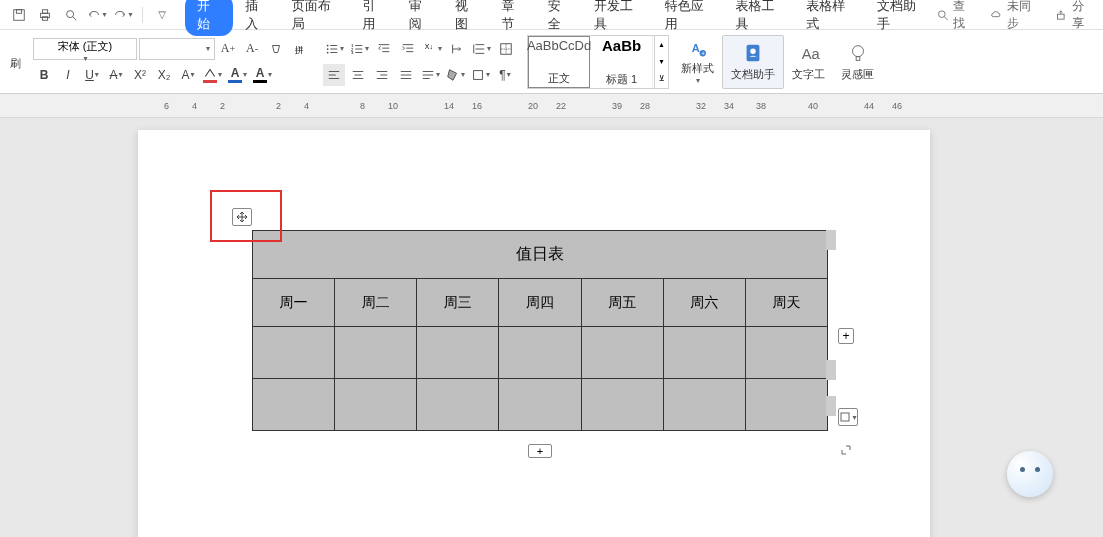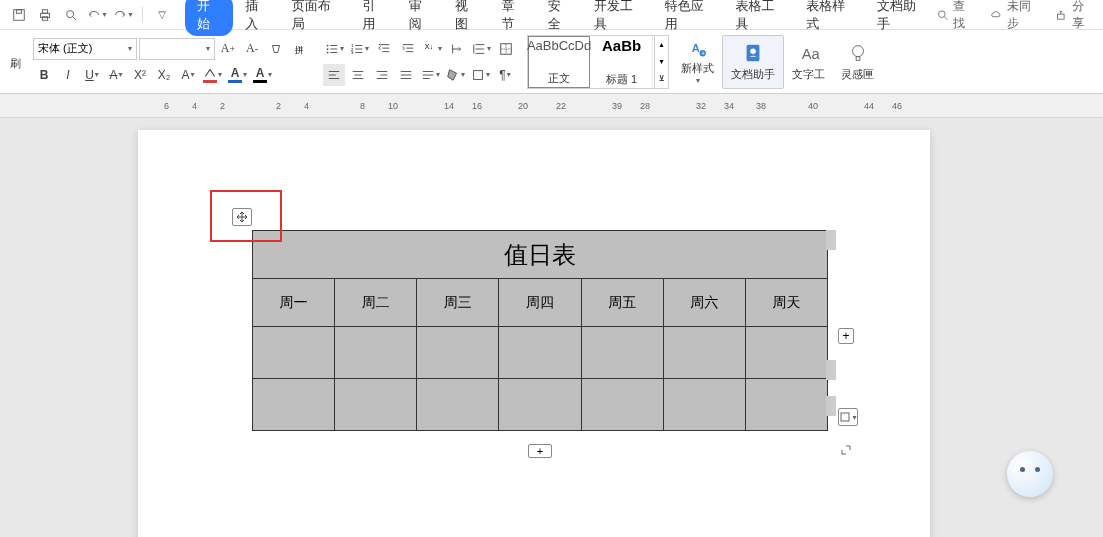--- a/index.html
+++ b/index.html
@@ -100,20 +100,21 @@
     .font-name {
       width: 104px;
       height: 22px;
       border: 1px solid #ccc;
       padding: 0 4px;
       font-size: 11px;
       display: flex;
       align-items: center;
       justify-content: space-between;
       background: #fff;
+      flex-direction: column;
     }
     .font-size {
       width: 76px;
       height: 22px;
       border: 1px solid #ccc;
       padding: 0 4px;
       font-size: 11px;
       display: flex;
       align-items: center;
       justify-content: space-between;
@@ -239,21 +240,21 @@
       border-collapse: collapse;
       width: 576px;
     }
     .doc-table td {
       border: 1px solid #333;
       background: #bfbfbf;
       text-align: center;
       font-size: 14px;
       color: #000;
     }
-    .doc-table .title-row td { height: 48px; font-size: 24px; font-family: serif; margin-left: 43px; }
+    .doc-table .title-row td { height: 48px; font-size: 16px; font-family: serif; margin-left: 43px; }
     .doc-table .day-row td { height: 48px; width: 82px; }
     .doc-table .empty-row td { height: 52px; }
     
     .sel-handle {
       position: absolute;
       width: 10px;
       height: 20px;
       background: #ccc;
     }
     .sel-handle.top { left: 688px; top: 100px; }
@@ -642,21 +643,21 @@
   <div class="ruler">
     <span class="ruler-mark" style="left:24px">6</span>
     <span class="ruler-mark" style="left:52px">4</span>
     <span class="ruler-mark" style="left:80px">2</span>
     <span class="ruler-mark" style="left:136px">2</span>
     <span class="ruler-mark" style="left:164px">4</span>
     <span class="ruler-mark" style="left:220px">8</span>
     <span class="ruler-mark" style="left:248px">10</span>
     <span class="ruler-mark" style="left:304px">14</span>
     <span class="ruler-mark" style="left:332px">16</span>
-    <span class="ruler-mark" style="left:378px">20</span>
+    <span class="ruler-mark" style="left:388px">20</span>
     <span class="ruler-mark" style="left:416px">22</span>
     <span class="ruler-mark" style="left:472px">39</span>
     <span class="ruler-mark" style="left:500px">28</span>
     <span class="ruler-mark" style="left:556px">32</span>
     <span class="ruler-mark" style="left:584px">34</span>
     <span class="ruler-mark" style="left:616px">38</span>
     <span class="ruler-mark" style="left:668px">40</span>
     <span class="ruler-mark" style="left:724px">44</span>
     <span class="ruler-mark" style="left:752px">46</span>
   </div>

